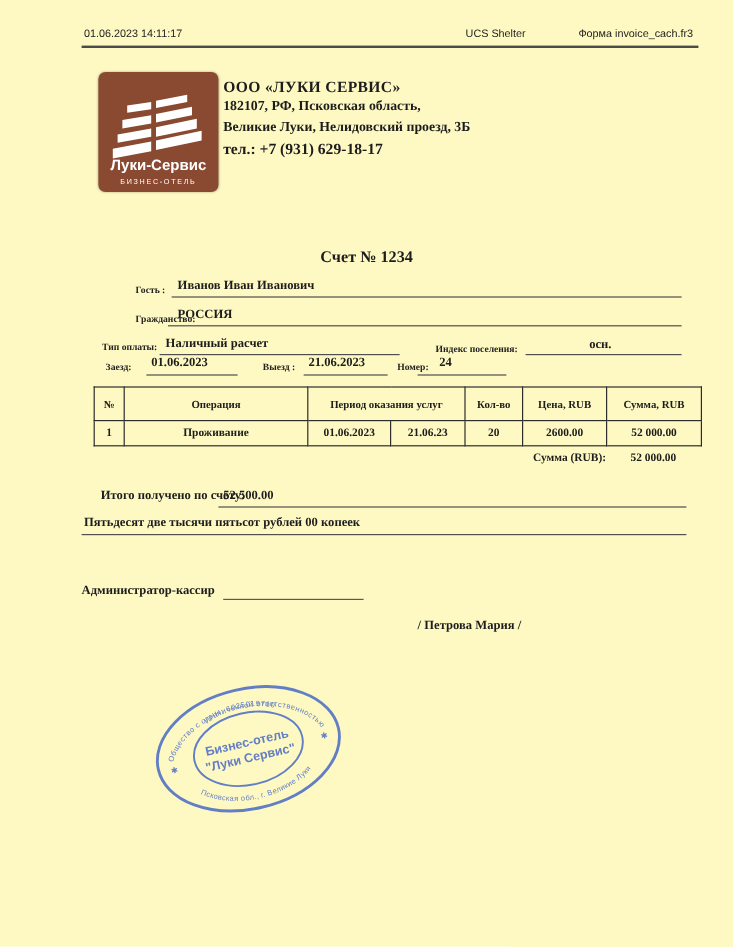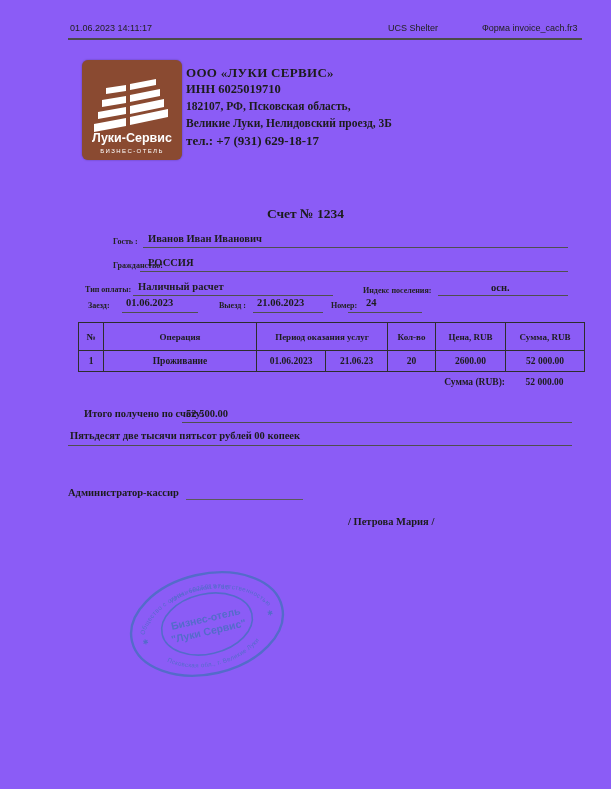--- a/index.html
+++ b/index.html
@@ -1,17 +1,17 @@
 <!DOCTYPE html>
 <html><head>
 <meta charset="utf-8">
 <style>
   html,body{margin:0;padding:0;background:#ffffff;}
   #page{
-    position:relative;width:611px;height:789px;background:#8b5cf6;
+    position:relative;width:611px;height:789px;background:#fef9c3;
     font-family:"Liberation Serif", serif;color:#1c1c1c;overflow:hidden;
   }
   .abs{position:absolute;}
   
   .meta{font-family:"Liberation Sans", sans-serif;font-size:9px;color:#222;}
   .rule{border-top:2px solid #4a4a4a;height:0;}
   
   .logo{width:100px;height:100px;background:#8a4a31;border-radius:6px;box-shadow:0 0 2px rgba(0,0,0,.35);}
   .logo svg{display:block;}
   
@@ -65,21 +65,20 @@
         <polygon points="12,64 44,58 44,66 12,72"></polygon>
         <polygon points="48,57 86,49 86,57 48,65"></polygon>
       </g>
       <text x="50" y="82" text-anchor="middle" fill="#ffffff" font-family="Liberation Sans, sans-serif" font-size="12.5" font-weight="bold">Луки-Сервис</text>
       <text x="50" y="93" text-anchor="middle" fill="#ffffff" font-family="Liberation Sans, sans-serif" font-size="6" letter-spacing="1.4">БИЗНЕС-ОТЕЛЬ</text>
     </svg>
   </div>
 
   <div class="abs co" style="left:186px;top:64px;">
     <div class="l1">ООО «ЛУКИ СЕРВИС»</div>
-    <div class="l2">ИНН  6025019710</div>
     <div class="l3">182107, РФ, Псковская область,</div>
     <div class="l4">Великие Луки, Нелидовский проезд, 3Б</div>
     <div class="l5">тел.: +7 (931) 629-18-17</div>
   </div>
 
   <div class="abs title" style="left:0;top:206px;">Счет № 1234</div>
 
   <span class="abs lbl" style="left:113px;top:237px;">Гость :</span>
   <span class="abs val" style="left:148px;top:233px;">Иванов Иван Иванович</span>
   <div class="abs uline" style="left:143px;top:247px;width:425px;"></div>

